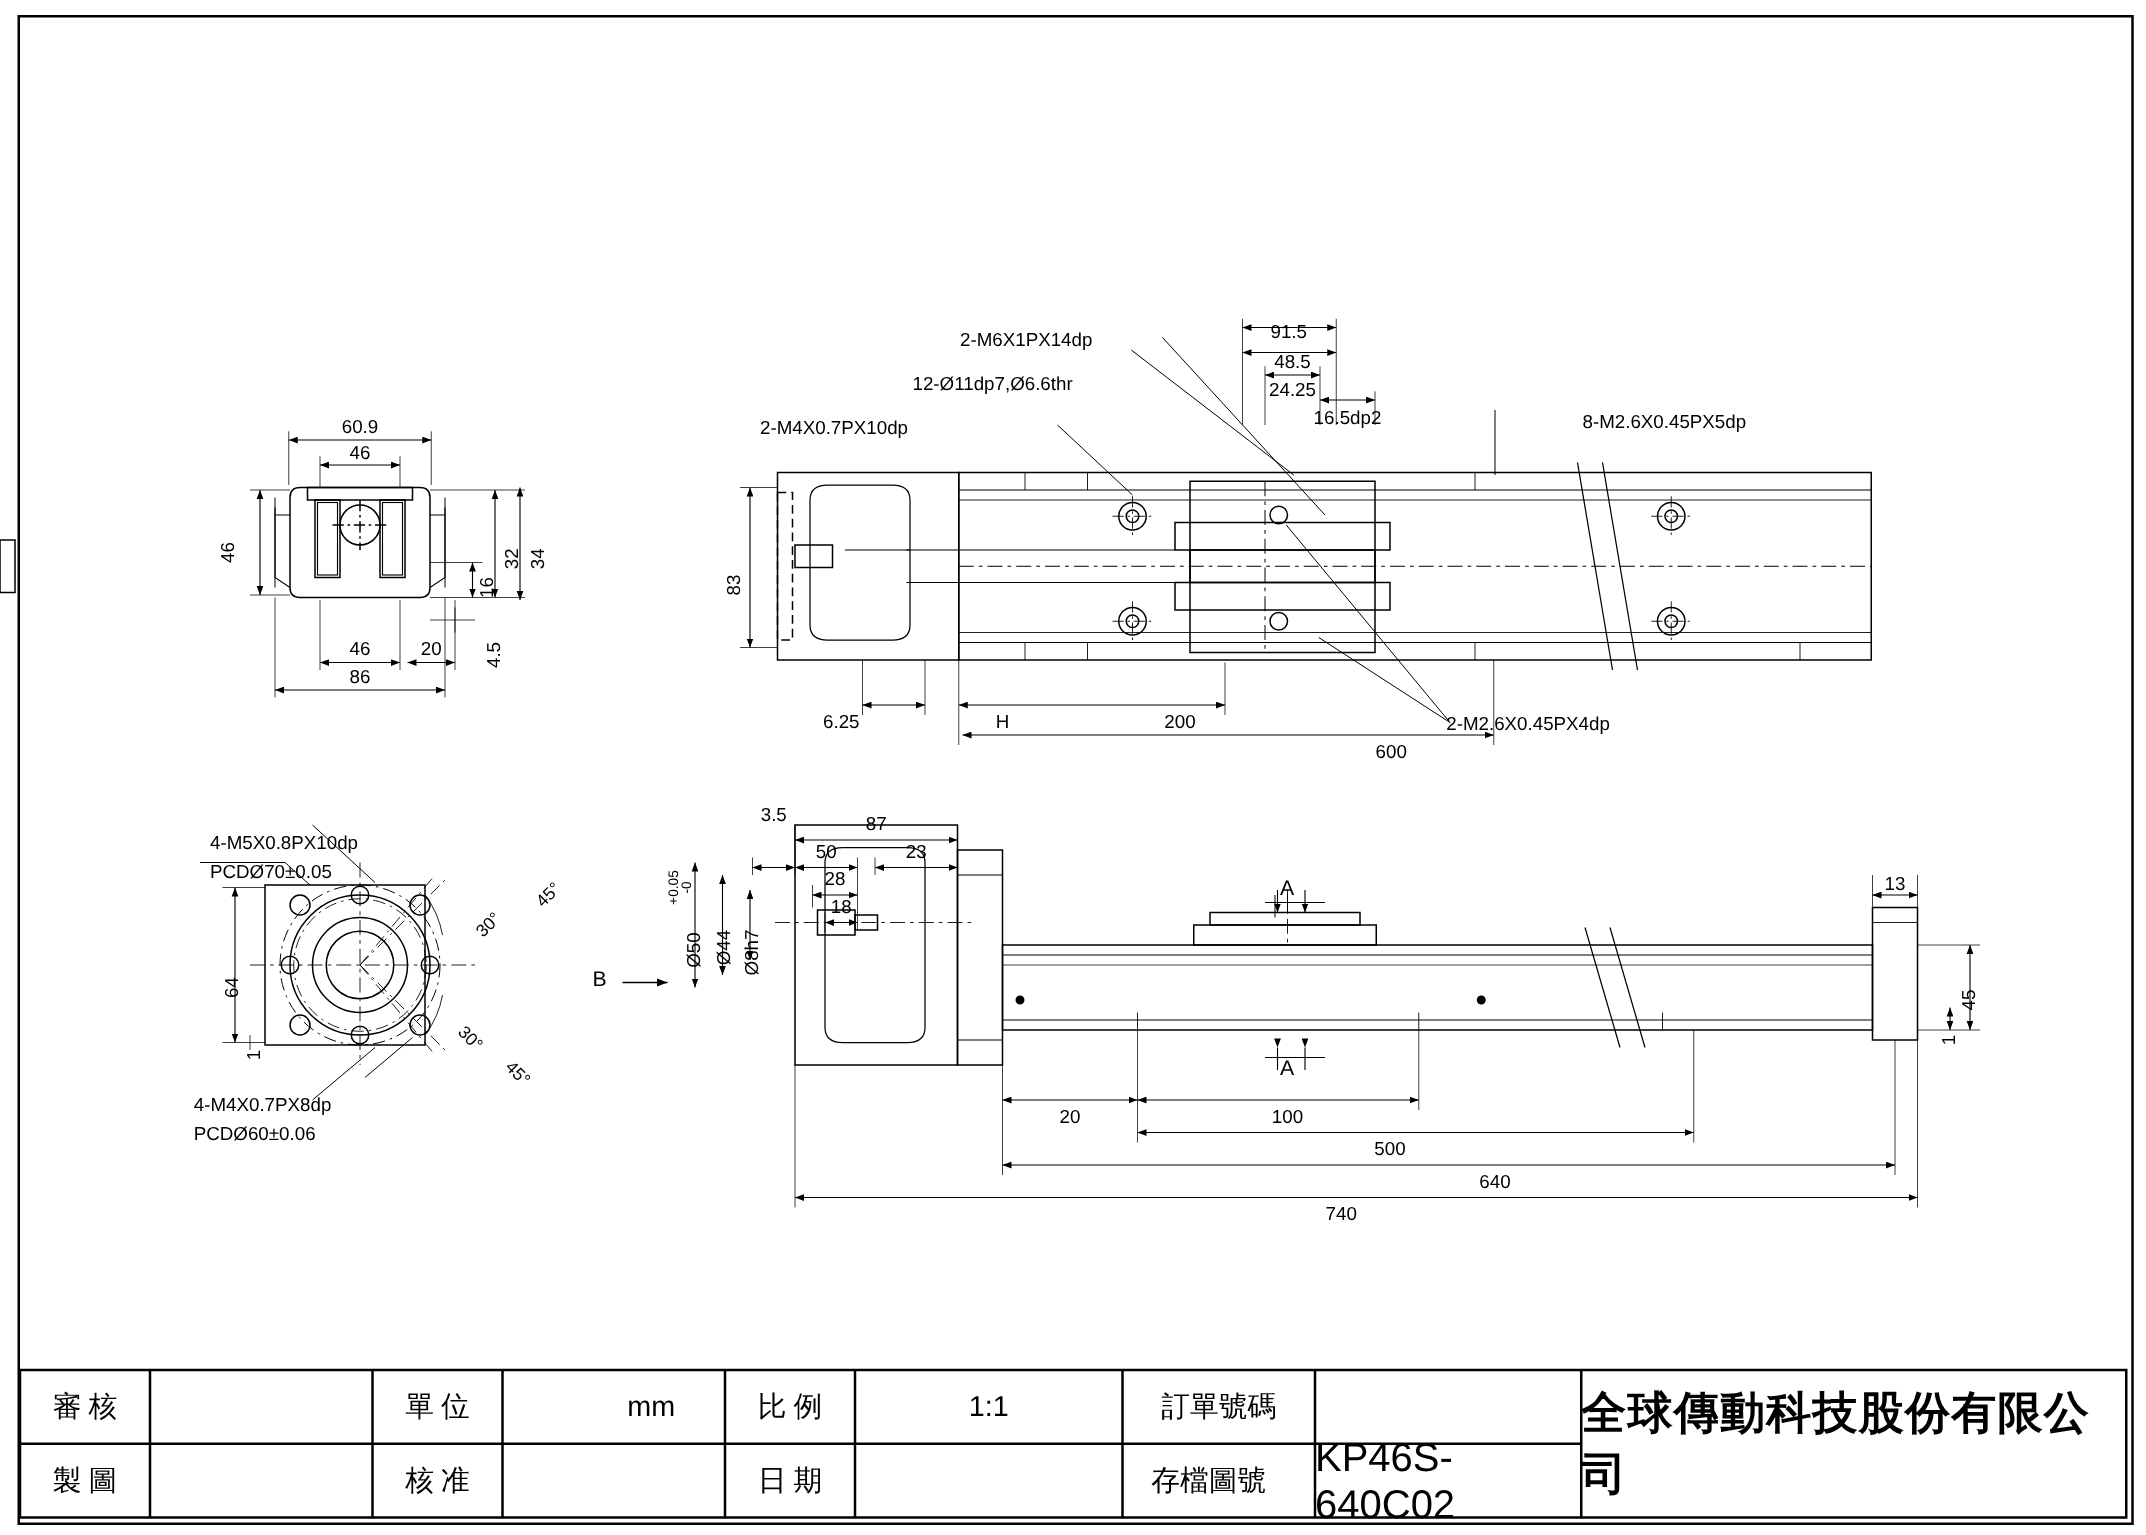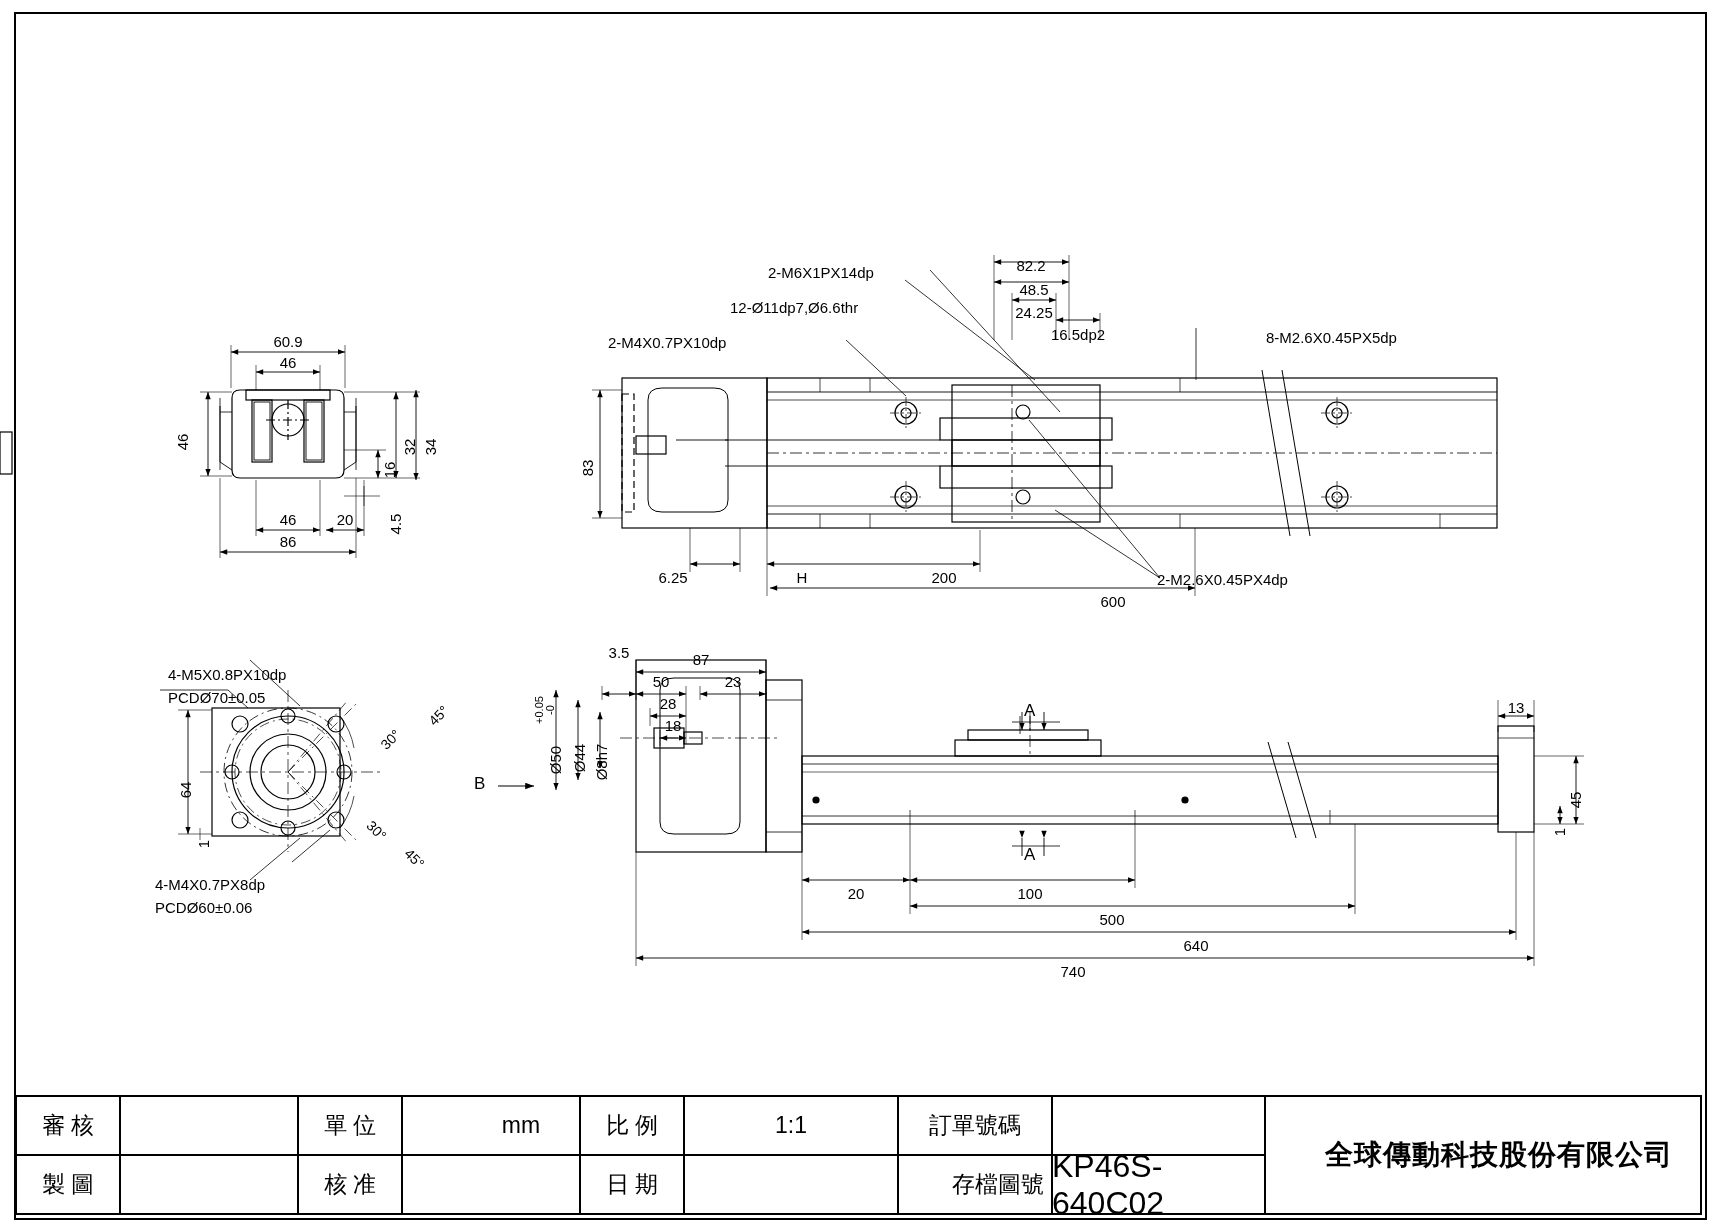--- a/index.html
+++ b/index.html
@@ -4,21 +4,21 @@
 <style>
   html,body{margin:0;padding:0;background:#ffffff;}
   body{width:1717px;height:1228px;font-family:"Liberation Sans",sans-serif;color:#000;position:relative;overflow:hidden;}
   #sheet{position:absolute;left:0;top:0;width:1717px;height:1228px;}
   .bdr{position:absolute;border:2px solid #000;}
   svg{position:absolute;left:0;top:0;width:1717px;height:1228px;overflow:visible;}
   .lbl{position:absolute;font-size:15px;line-height:1;white-space:nowrap;}
   .lbl.c{transform:translateX(-50%);}
   .tb-cell{position:absolute;display:flex;align-items:center;justify-content:center;font-size:23px;}
   .cn{font-family:"Liberation Serif",serif;}
-  .company{font-family:Liberation Serif, serif;font-size:28px;font-weight:bold;letter-spacing:1px;margin-left:16px;}
+  .company{font-family:Liberation Serif, serif;font-size:36px;font-weight:bold;letter-spacing:1px;}
   .tiny{font-size:11px;}
 </style>
 </head>
 <body>
 
 <div id="sheet">
 
   <div class="bdr" style="left:14px;top:12px;width:1689px;height:1204px;"></div>
 
   <svg xmlns="http://www.w3.org/2000/svg">
@@ -226,21 +226,21 @@
   <div class="lbl" style="left:423px;top:447px;transform:rotate(-90deg) translateX(-50%);transform-origin:left top;">34</div>
   <div class="lbl" style="left:382px;top:470px;transform:rotate(-90deg) translateX(-50%);transform-origin:left top;">16</div>
   <div class="lbl" style="left:388px;top:524px;transform:rotate(-90deg) translateX(-50%);transform-origin:left top;">4.5</div>
 
   <div class="lbl" style="left:768px;top:265px;">2-M6X1PX14dp</div>
   <div class="lbl" style="left:730px;top:300px;">12-Ø11dp7,Ø6.6thr</div>
   <div class="lbl" style="left:608px;top:335px;">2-M4X0.7PX10dp</div>
   <div class="lbl" style="left:1266px;top:330px;">8-M2.6X0.45PX5dp</div>
   <div class="lbl" style="left:1157px;top:572px;">2-M2.6X0.45PX4dp</div>
 
-  <div class="lbl c" style="left:1031px;top:258px;">82.2</div>
+  <div class="lbl c" style="left:1031px;top:258px;">91.5</div>
   <div class="lbl c" style="left:1034px;top:282px;">48.5</div>
   <div class="lbl c" style="left:1034px;top:305px;">24.25</div>
   <div class="lbl c" style="left:1078px;top:327px;">16.5dp2</div>
   <div class="lbl" style="left:580px;top:468px;transform:rotate(-90deg) translateX(-50%);transform-origin:left top;">83</div>
   <div class="lbl c" style="left:673px;top:570px;">6.25</div>
   <div class="lbl c" style="left:802px;top:570px;">H</div>
   <div class="lbl c" style="left:944px;top:570px;">200</div>
   <div class="lbl c" style="left:1113px;top:594px;">600</div>
 
   <div class="lbl" style="left:168px;top:667px;">4-M5X0.8PX10dp</div>
@@ -301,19 +301,19 @@
   <div class="tb-cell cn" style="left:298px;top:1155px;width:104px;height:59px;">核 准</div>
   <div class="tb-cell" style="left:402px;top:1096px;width:178px;height:59px;margin-left:30px;">mm</div>
   <div class="tb-cell" style="left:402px;top:1155px;width:178px;height:59px;"></div>
 
   <div class="tb-cell cn" style="left:580px;top:1096px;width:104px;height:59px;">比 例</div>
   <div class="tb-cell cn" style="left:580px;top:1155px;width:104px;height:59px;">日 期</div>
   <div class="tb-cell" style="left:684px;top:1096px;width:214px;height:58px;">1:1</div>
   <div class="tb-cell" style="left:684px;top:1155px;width:214px;height:59px;"></div>
 
   <div class="tb-cell cn" style="left:898px;top:1096px;width:154px;height:59px;">訂單號碼</div>
-  <div class="tb-cell cn" style="left:898px;top:1155px;width:138px;height:59px;padding-left:31px;">存檔圖號</div>
+  <div class="tb-cell cn" style="left:898px;top:1155px;width:138px;height:59px;">存檔圖號</div>
   <div class="tb-cell" style="left:1052px;top:1096px;width:213px;height:59px;"></div>
   <div class="tb-cell" style="left:1052px;top:1155px;width:213px;height:59px;font-size:32px;">KP46S-640C02</div>
 
   <div class="tb-cell company" style="left:1265px;top:1096px;width:436px;height:118px;">全球傳動科技股份有限公司</div>
 
 </div>
 
 </body></html>

